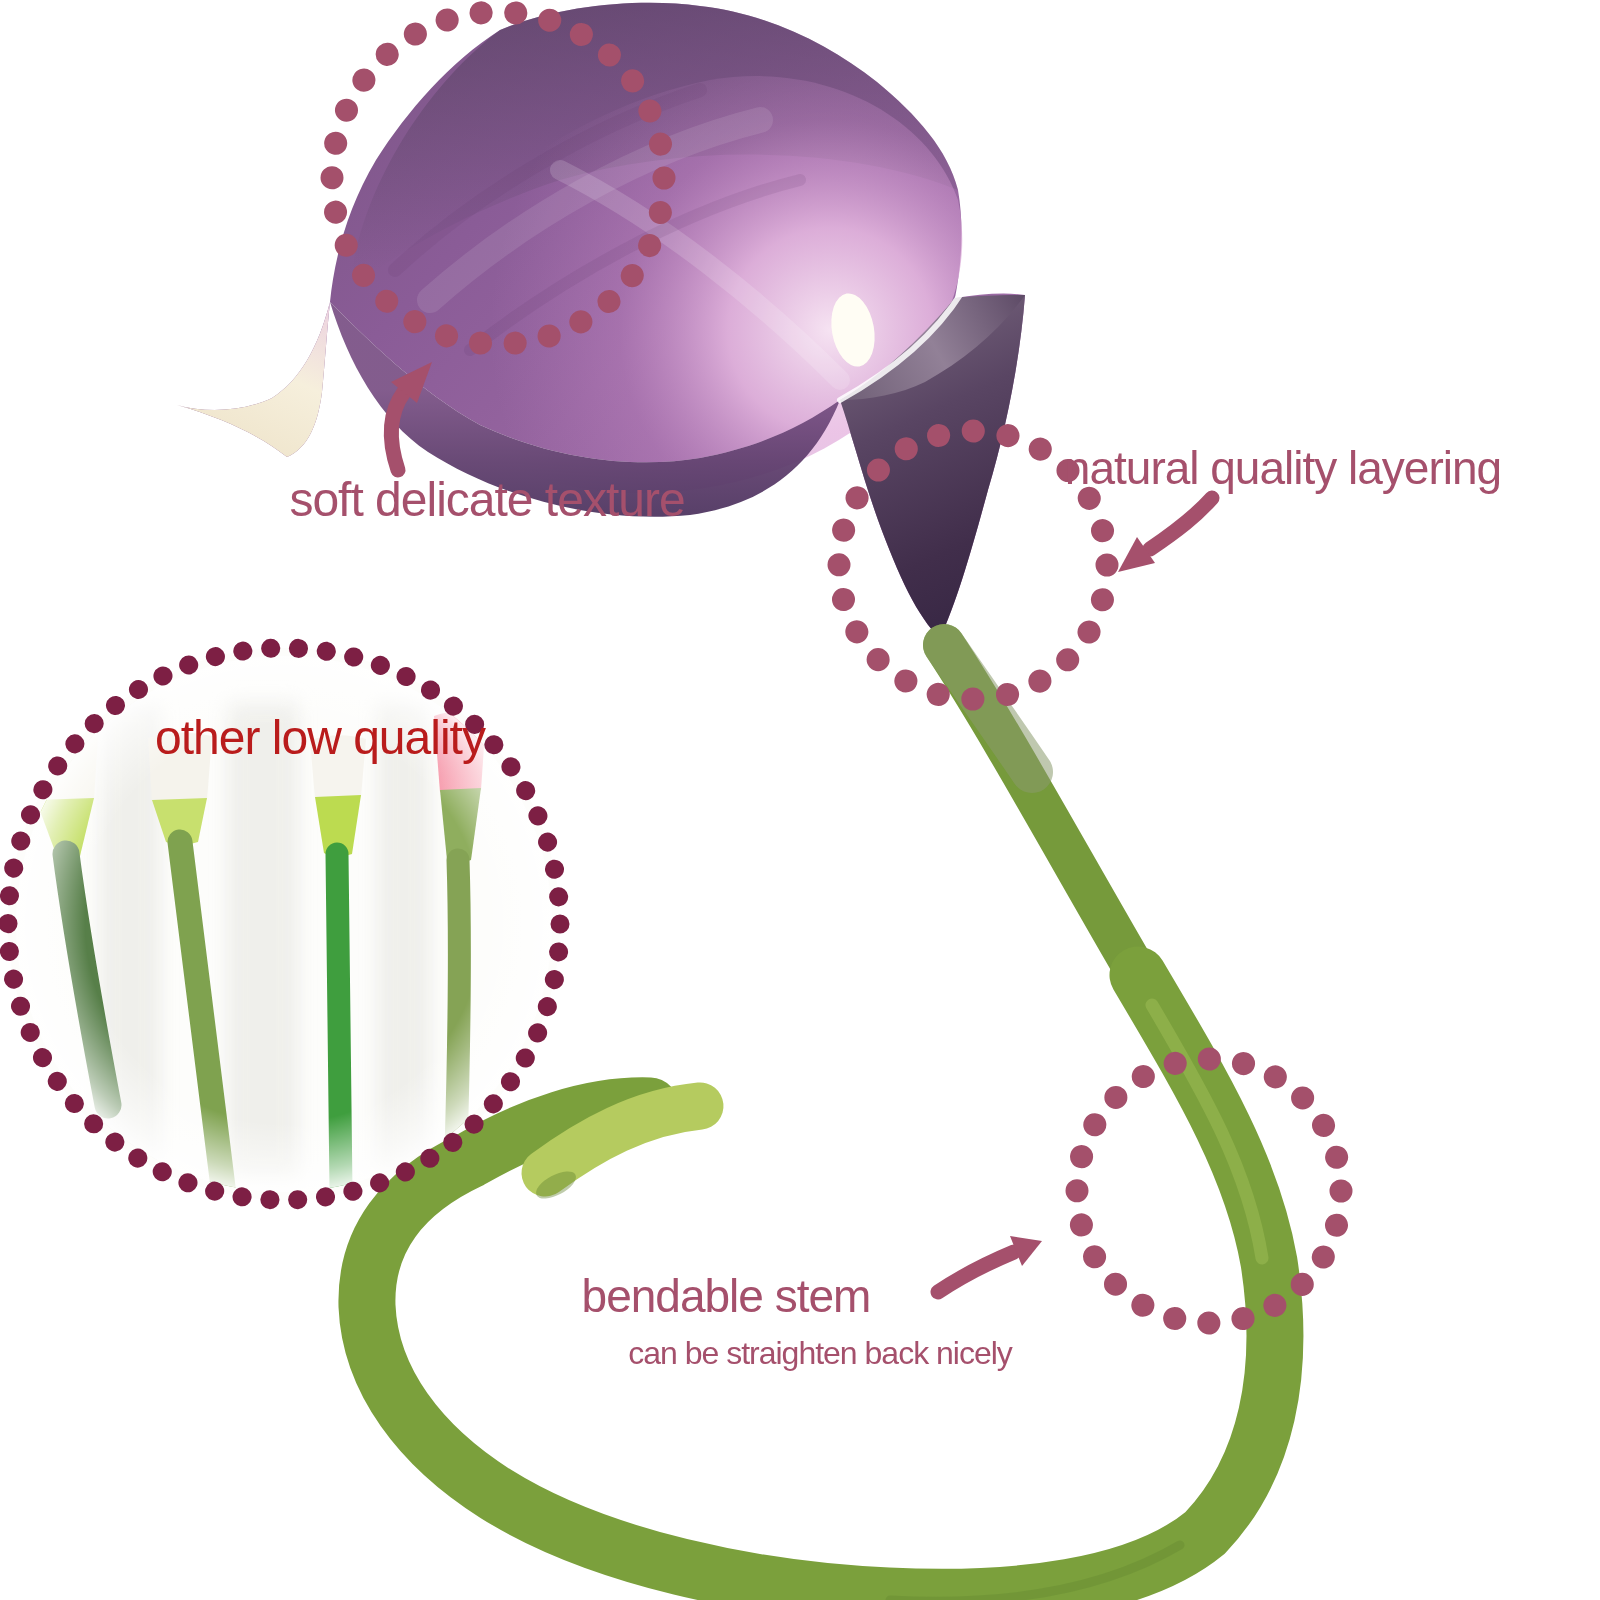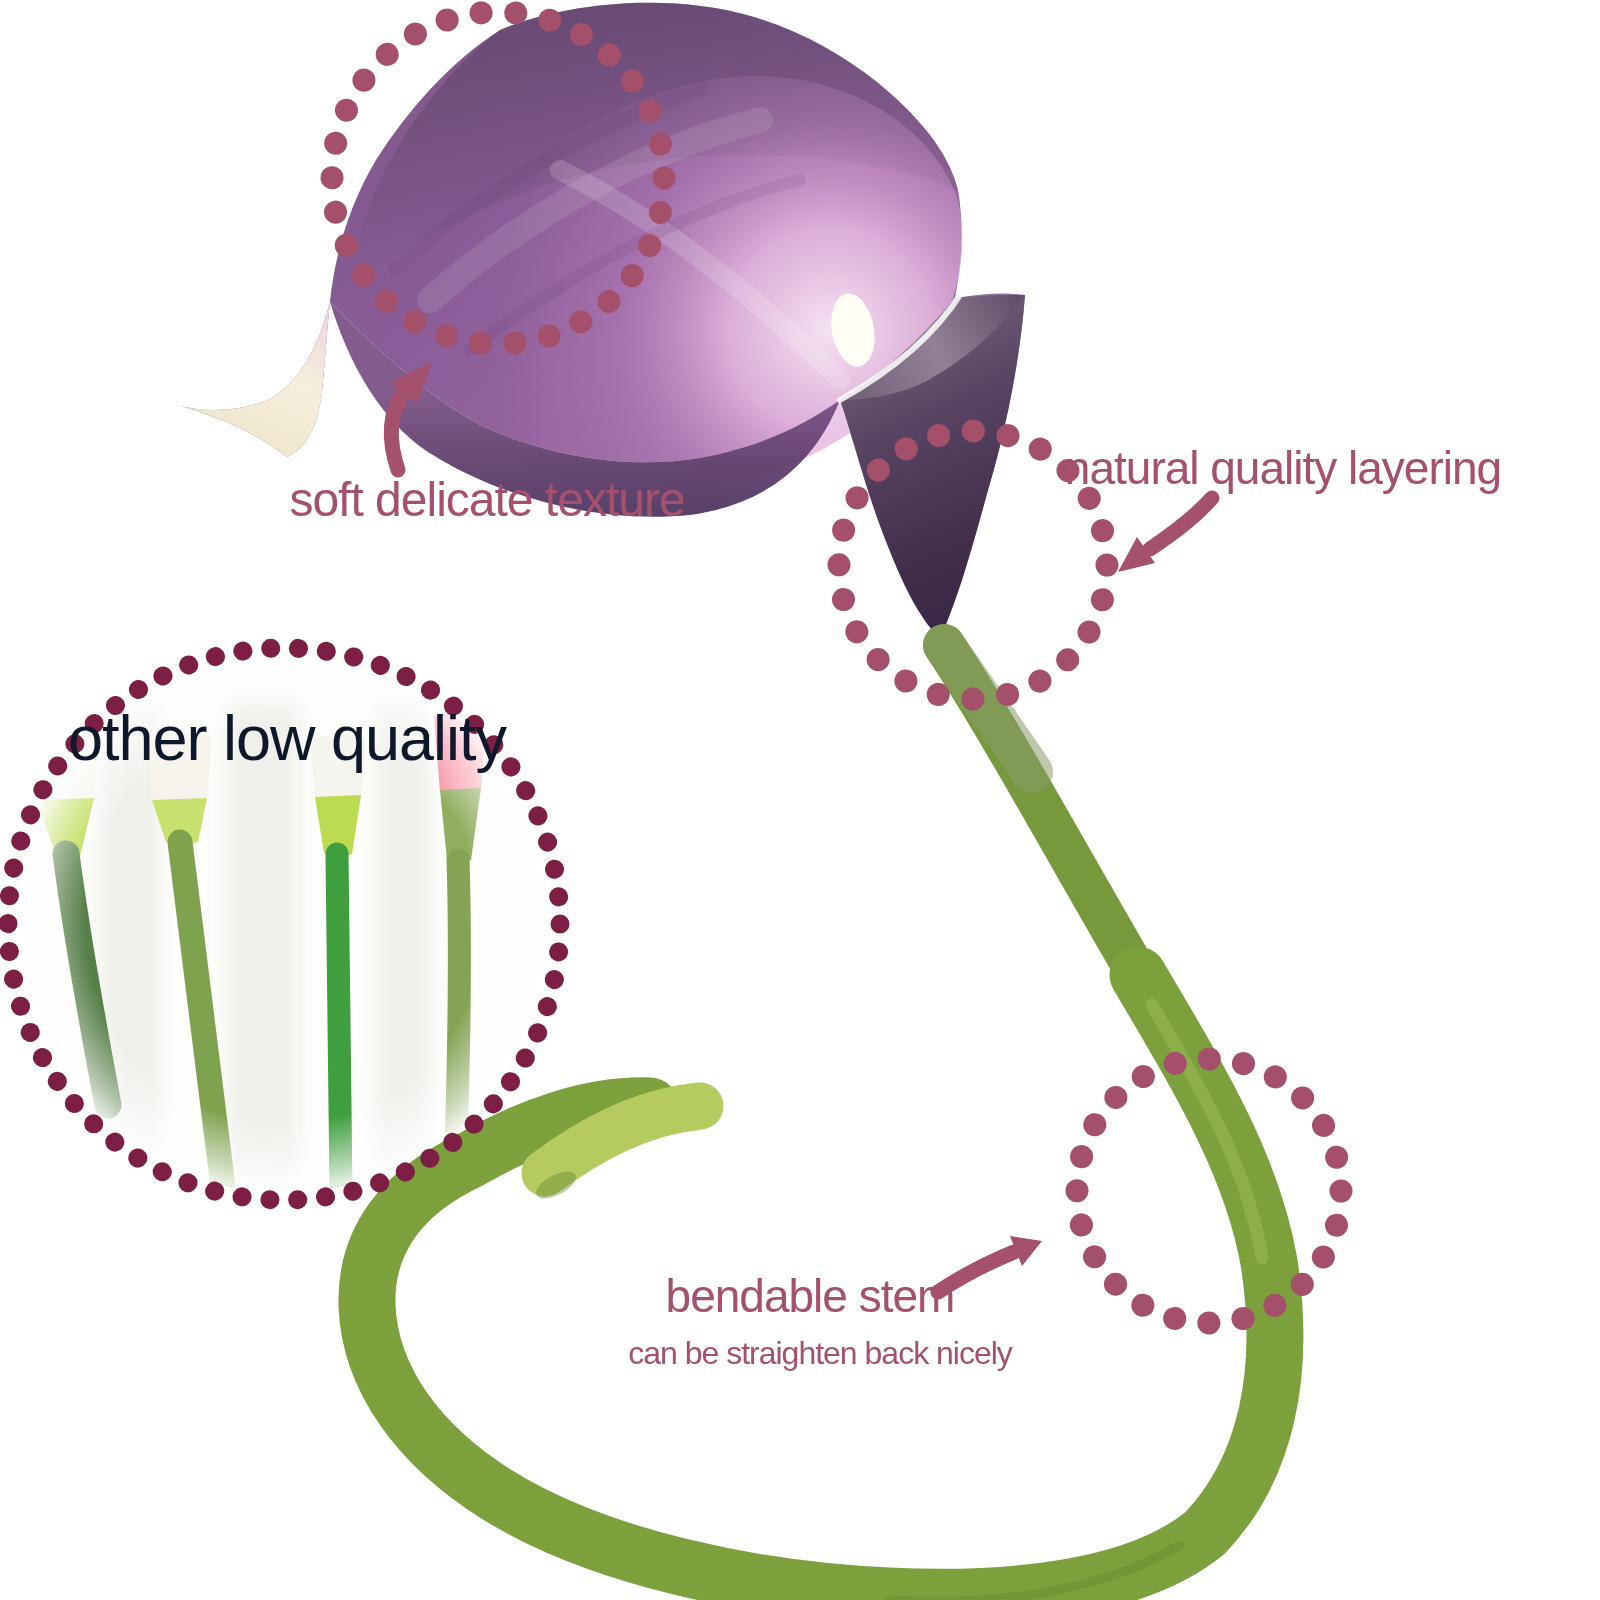--- a/index.html
+++ b/index.html
@@ -7,25 +7,25 @@
     position:relative;width:1600px;height:1600px;background:#ffffff;overflow:hidden;
     font-family:"Liberation Sans", sans-serif;
   }
   .scene{position:absolute;left:0;top:0;width:1600px;height:1600px;}
   .label{
     position:absolute;transform:translate(-50%,-50%);
     white-space:nowrap;letter-spacing:-1px;line-height:1.05;
     z-index:5;user-select:none;
   }
   .rose{color:#a5506c;font-size:48px;}
-  .maroon{color:#0f172a;font-size:63px;}
+  .maroon{color:#b91c1c;font-size:48px;margin-left:33px;}
   .t-soft{left:487px;top:500px;}
   .t-layering{left:1283px;top:468px;font-size:46px;}
   .t-lowq{left:287px;top:738px;}
-  .t-bend1{left:810px;top:1296px;font-size:46px;}
+  .t-bend1{left:726px;top:1296px;font-size:46px;}
   .t-bend2{left:820px;top:1354px;font-size:32px;}
 </style>
 </head>
 <body>
 
 <div class="canvas">
 
   <svg class="scene" viewBox="0 0 1600 1600">
     <defs>
       <linearGradient id="gPetal" gradientUnits="userSpaceOnUse" x1="300" y1="0" x2="900" y2="520">

